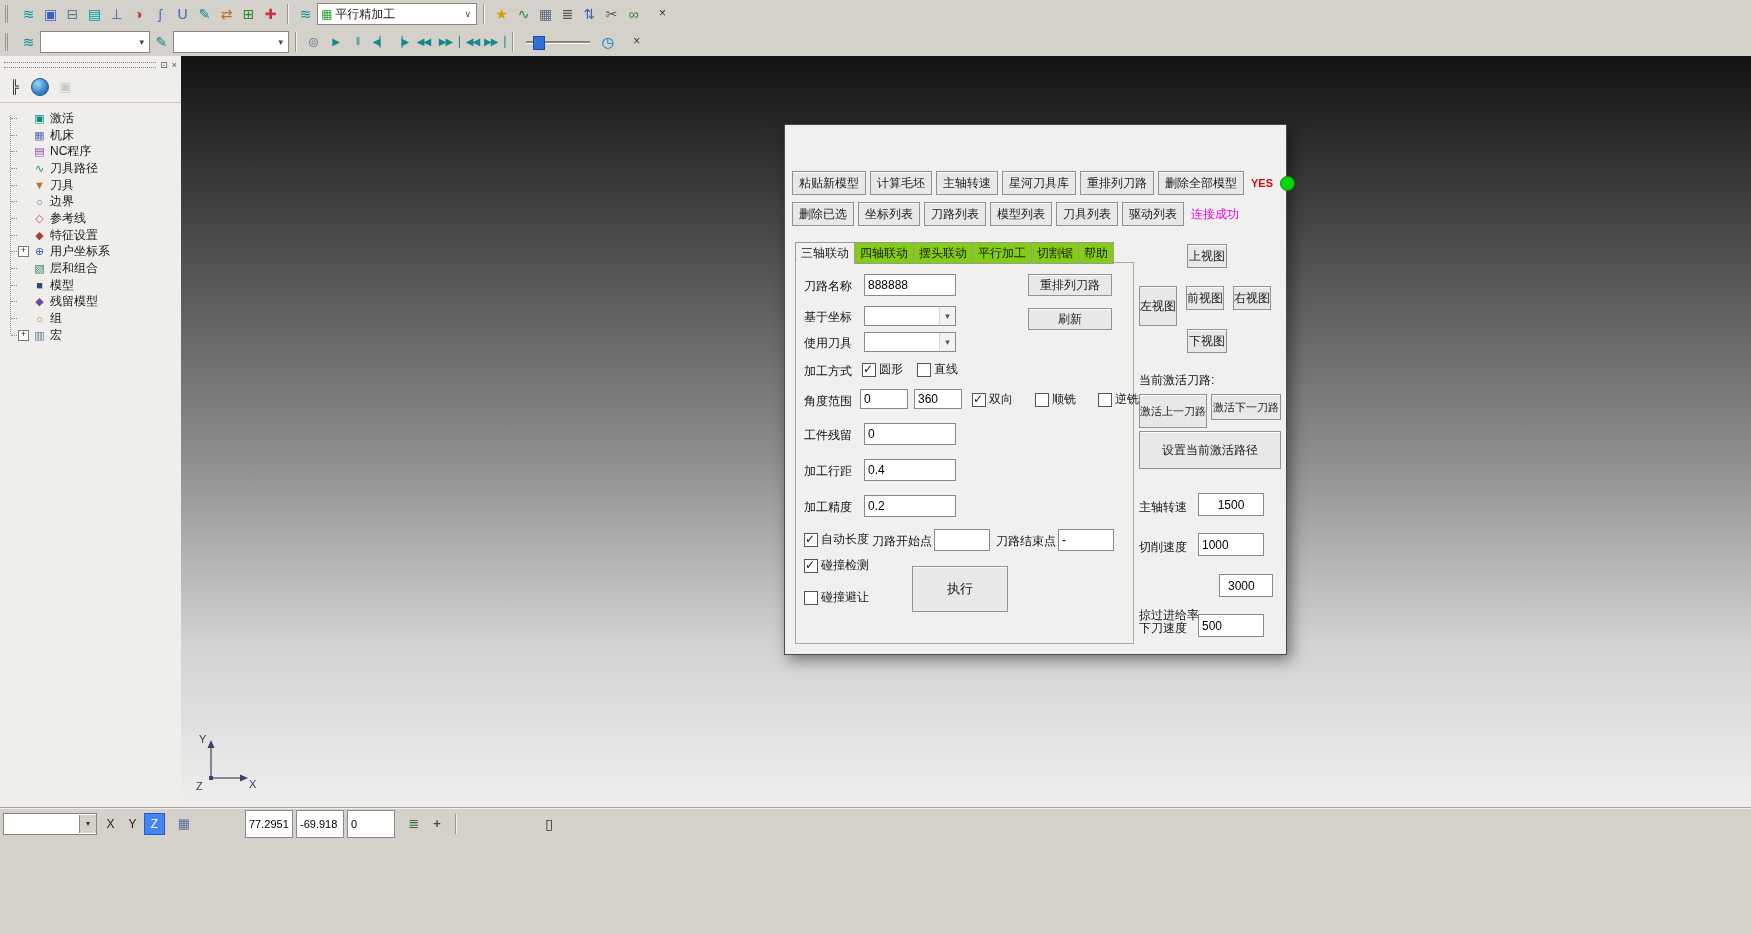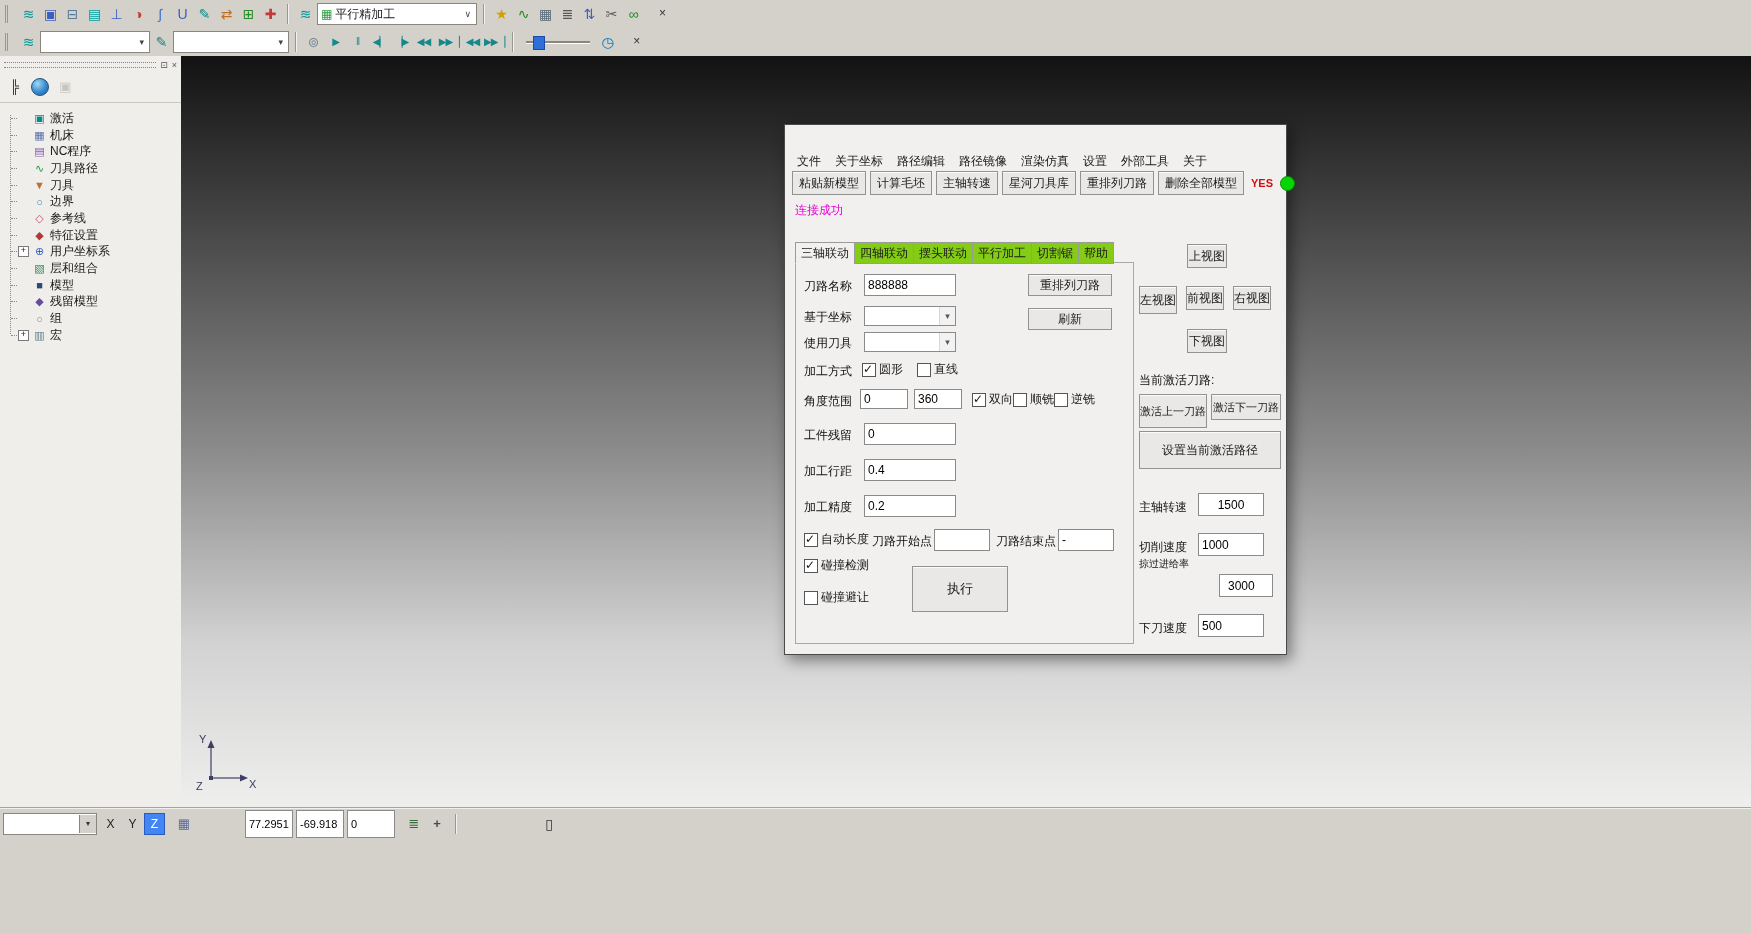--- a/index.html
+++ b/index.html
@@ -276,46 +276,44 @@
         <polygon points="53,46 45,42.5 45,49.5"></polygon>
         <rect x="14" y="44" width="4" height="4"></rect>
       </g>
       <text x="4" y="11">Y</text>
       <text x="54" y="56">X</text>
       <text x="1" y="58">Z</text>
     </svg>
   </div>
 
   <div class="dialog">
-    <div class="dmenu">
-
-    <span>文件</span>
-        <span>关于坐标</span>
-        <span>路径编辑</span>
-        <span>路径镜像</span>
-        <span>渲染仿真</span>
-        <span>设置</span>
-        <span>外部工具</span>
-        <span>关于</span>
-      </div>
 
     <div class="brow" style="top:46px">
       <div class="icon-list" style="gap:4px">
 
       <div class="dbtn">粘贴新模型</div>
           <div class="dbtn">计算毛坯</div>
           <div class="dbtn">主轴转速</div>
           <div class="dbtn">星河刀具库</div>
           <div class="dbtn">重排列刀路</div>
           <div class="dbtn">删除全部模型</div>
         </div>
       <span class="yes">YES</span>
       <span class="gdot"></span>
     </div>
     <div class="brow" style="top:77px">
+      <div class="icon-list" style="gap:4px">
+
+      <div class="dbtn">删除已选</div>
+          <div class="dbtn">坐标列表</div>
+          <div class="dbtn">刀路列表</div>
+          <div class="dbtn">模型列表</div>
+          <div class="dbtn">刀具列表</div>
+          <div class="dbtn">驱动列表</div>
+        </div>
       <span class="connect">连接成功</span>
     </div>
 
     <div class="dtabs">
 
     <div class="dtab active">三轴联动</div>
         <div class="dtab">四轴联动</div>
         <div class="dtab">摆头联动</div>
         <div class="dtab">平行加工</div>
         <div class="dtab">切割锯</div>
@@ -348,21 +346,21 @@
         </span>
         <span class="check">
           <span class="cbox"></span>
           <span>直线</span>
         </span>
       </div>
 
       <span class="flabel" style="left:8px;top:130px">角度范围</span>
       <input class="finput" style="left: 64px; top: 126px; width: 48px; height: 20px;" value="0">
       <input class="finput" style="left: 118px; top: 126px; width: 48px; height: 20px;" value="360">
-      <div class="posgroup" style="left:176px;top:128px;gap:0">
+      <div class="posgroup" style="left:176px;top:128px;gap:22px">
         <span class="check">
           <span class="cbox on"></span>
           <span>双向</span>
         </span>
         <span class="check">
           <span class="cbox"></span>
           <span>顺铣</span>
         </span>
         <span class="check">
           <span class="cbox"></span>
@@ -399,35 +397,35 @@
       <div class="posgroup" style="left:8px;top:326px">
         <span class="check">
           <span class="cbox"></span>
           <span>碰撞避让</span>
         </span>
       </div>
       <div class="dbtn dabs" style="left:116px;top:303px;width:96px;height:46px;font-size:13px">执行</div>
     </div>
 
     <div class="dbtn dabs" style="left:402px;top:119px;width:40px;height:24px">上视图</div>
-    <div class="dbtn dabs" style="left:354px;top:161px;width:38px;height:28px;padding:0">左视图</div>
+    <div class="dbtn dabs" style="left:354px;top:161px;width:38px;height:40px;padding:0">左视图</div>
     <div class="dbtn dabs" style="left:401px;top:161px;width:38px;height:24px;padding:0">前视图</div>
     <div class="dbtn dabs" style="left:448px;top:161px;width:38px;height:24px;padding:0">右视图</div>
     <div class="dbtn dabs" style="left:402px;top:204px;width:40px;height:24px">下视图</div>
 
     <span class="flabel" style="left:354px;top:247px">当前激活刀路:</span>
     <div class="dbtn dabs" style="left:354px;top:269px;width:68px;height:34px;font-size:11px;padding:16px">激活上一刀路</div>
     <div class="dbtn dabs" style="left:426px;top:269px;width:70px;height:26px;font-size:11px;padding:0">激活下一刀路</div>
     <div class="dbtn dabs" style="left:354px;top:306px;width:142px;height:38px">设置当前激活路径</div>
 
     <span class="flabel" style="left:354px;top:374px">主轴转速</span>
     <input class="finput" style="left: 413px; top: 368px; width: 66px; height: 23px; text-align: center;" value="1500">
     <span class="flabel" style="left:354px;top:414px">切削速度</span>
     <input class="finput" style="left: 413px; top: 408px; width: 66px; height: 23px;" value="1000">
-    <span class="flabel" style="left:354px;top:432px;font-size:10px">掠过进给率</span>
+    <span class="flabel" style="left:354px;top:482px;font-size:12px">掠过进给率</span>
     <input class="finput" style="left: 434px; top: 449px; width: 54px; height: 23px; padding-left: 8px;" value="3000">
     <span class="flabel" style="left:354px;top:495px">下刀速度</span>
     <input class="finput" style="left: 413px; top: 489px; width: 66px; height: 23px;" value="500">
   </div>
 
   <div class="statusbar">
     <div class="scombo">
       <span class="cval"></span>
       <span class="sarr">▾</span>
     </div>

